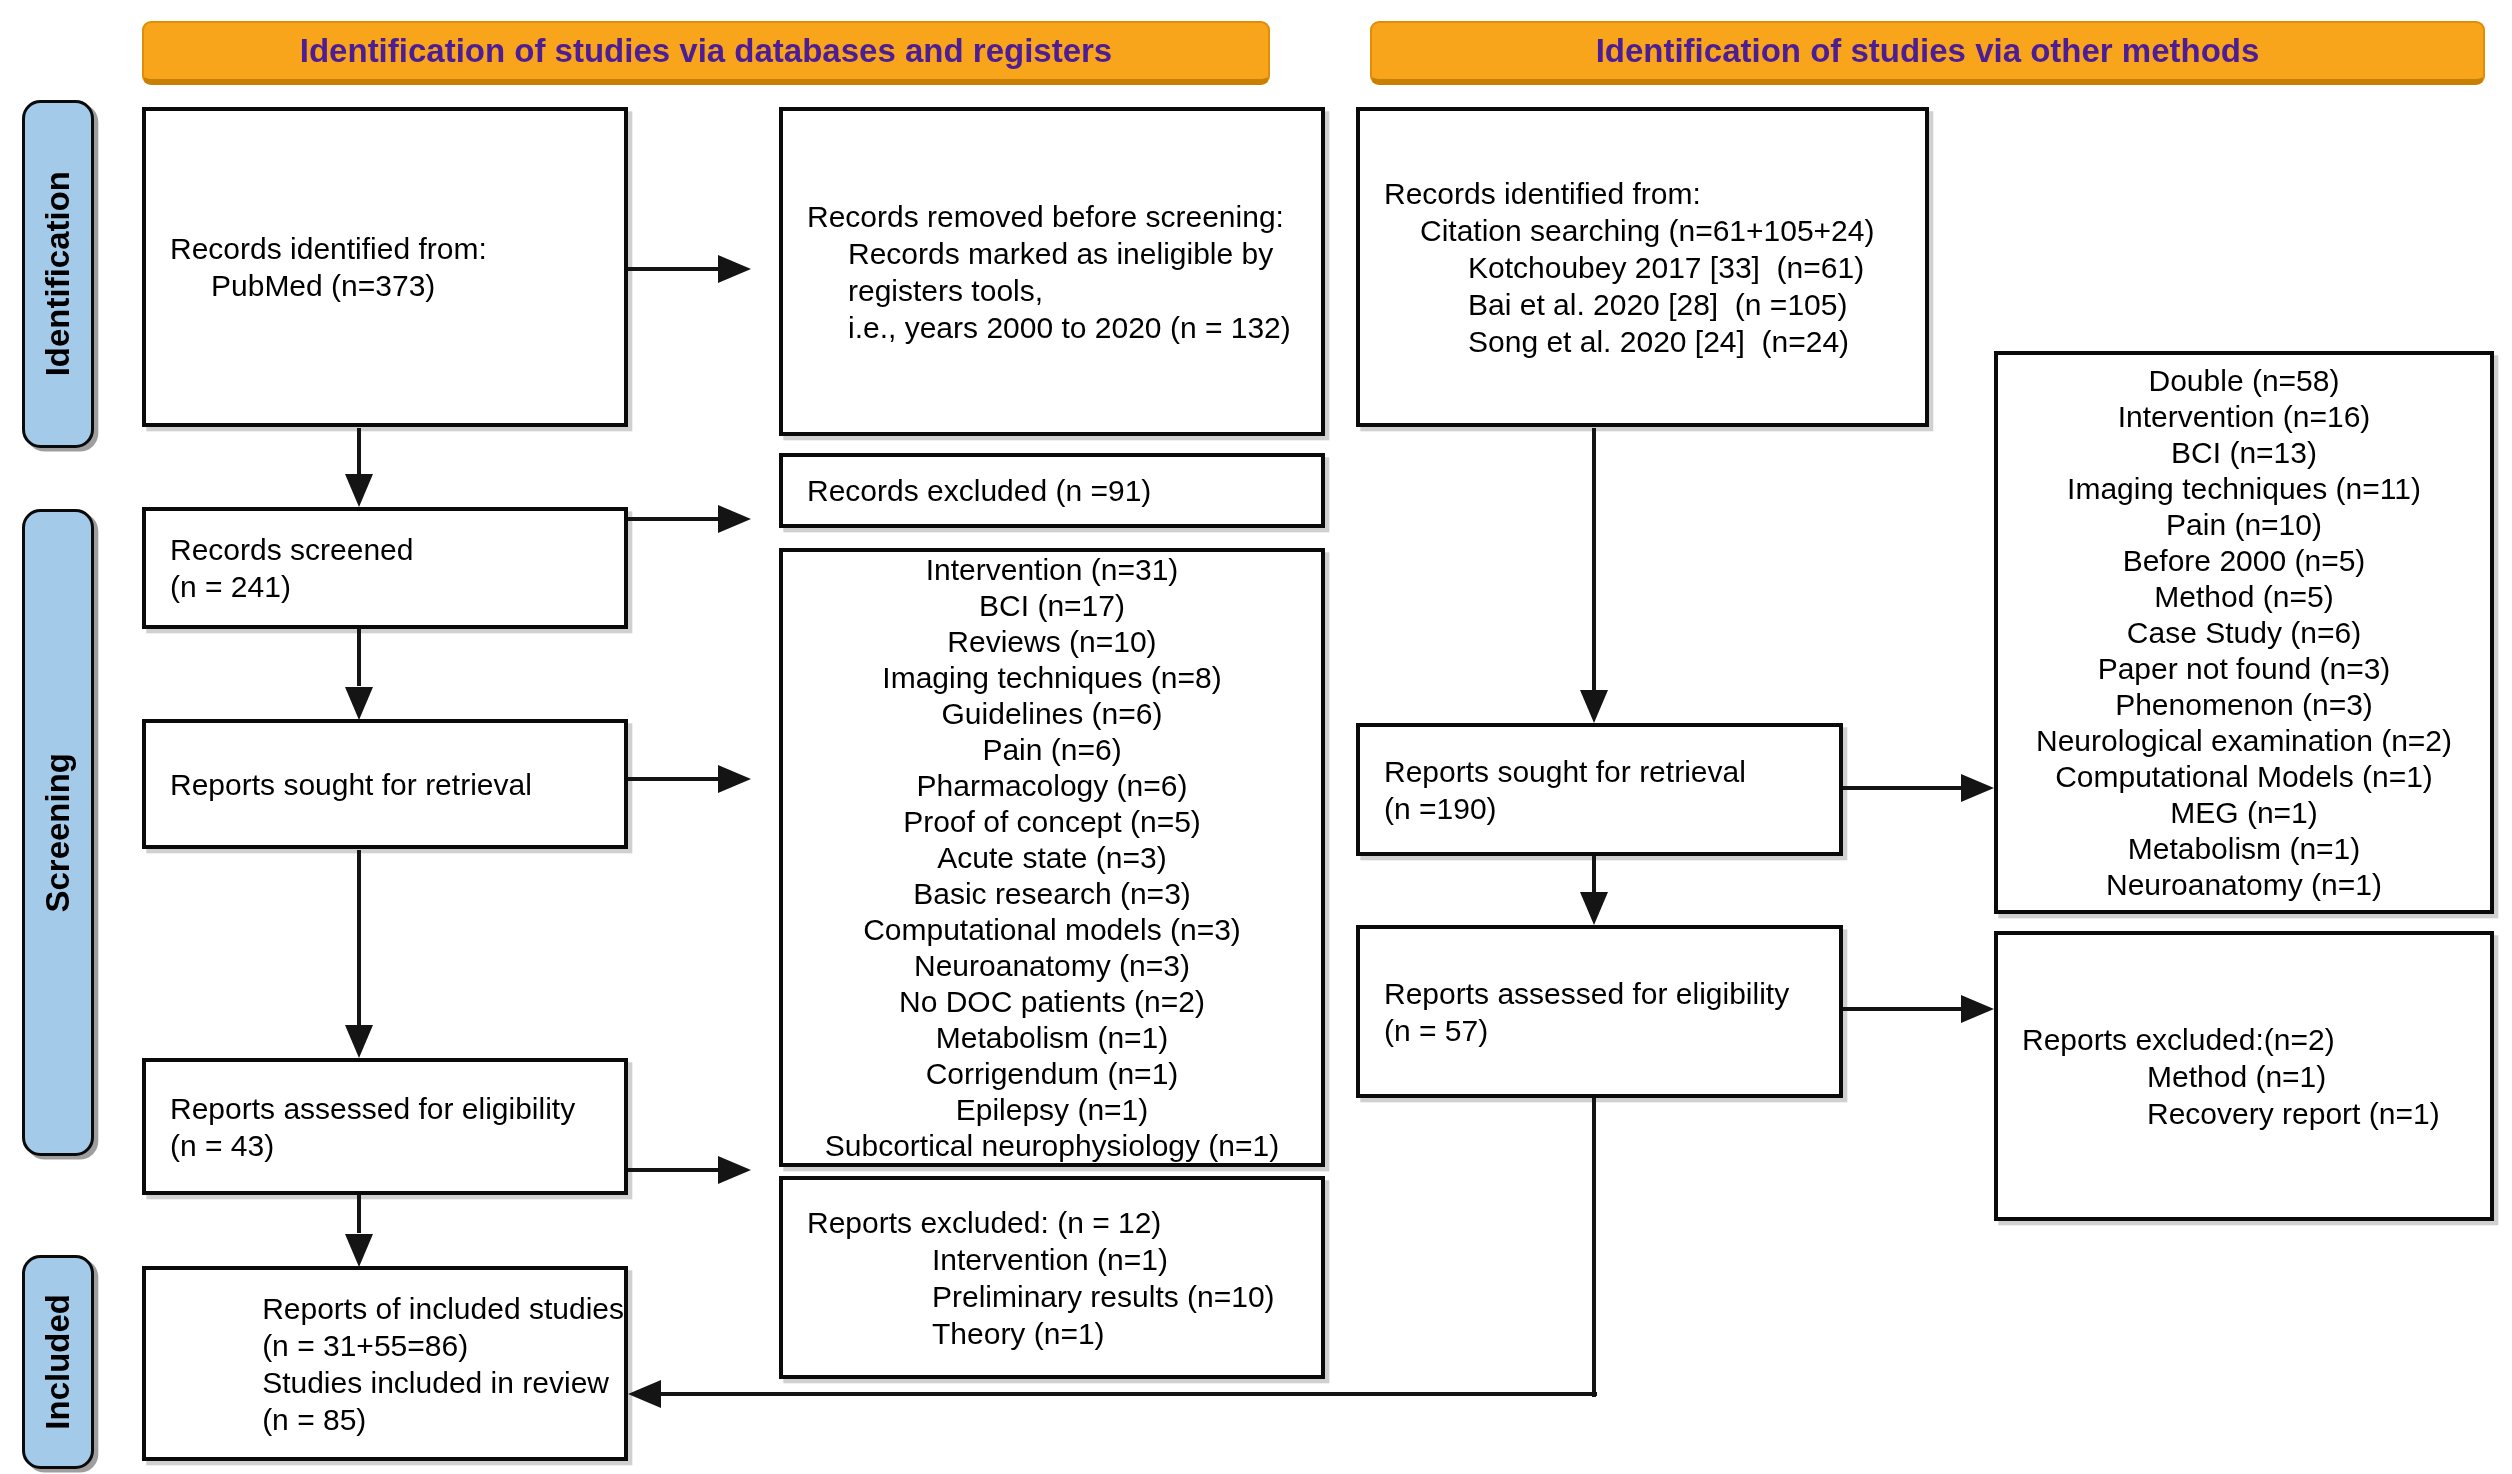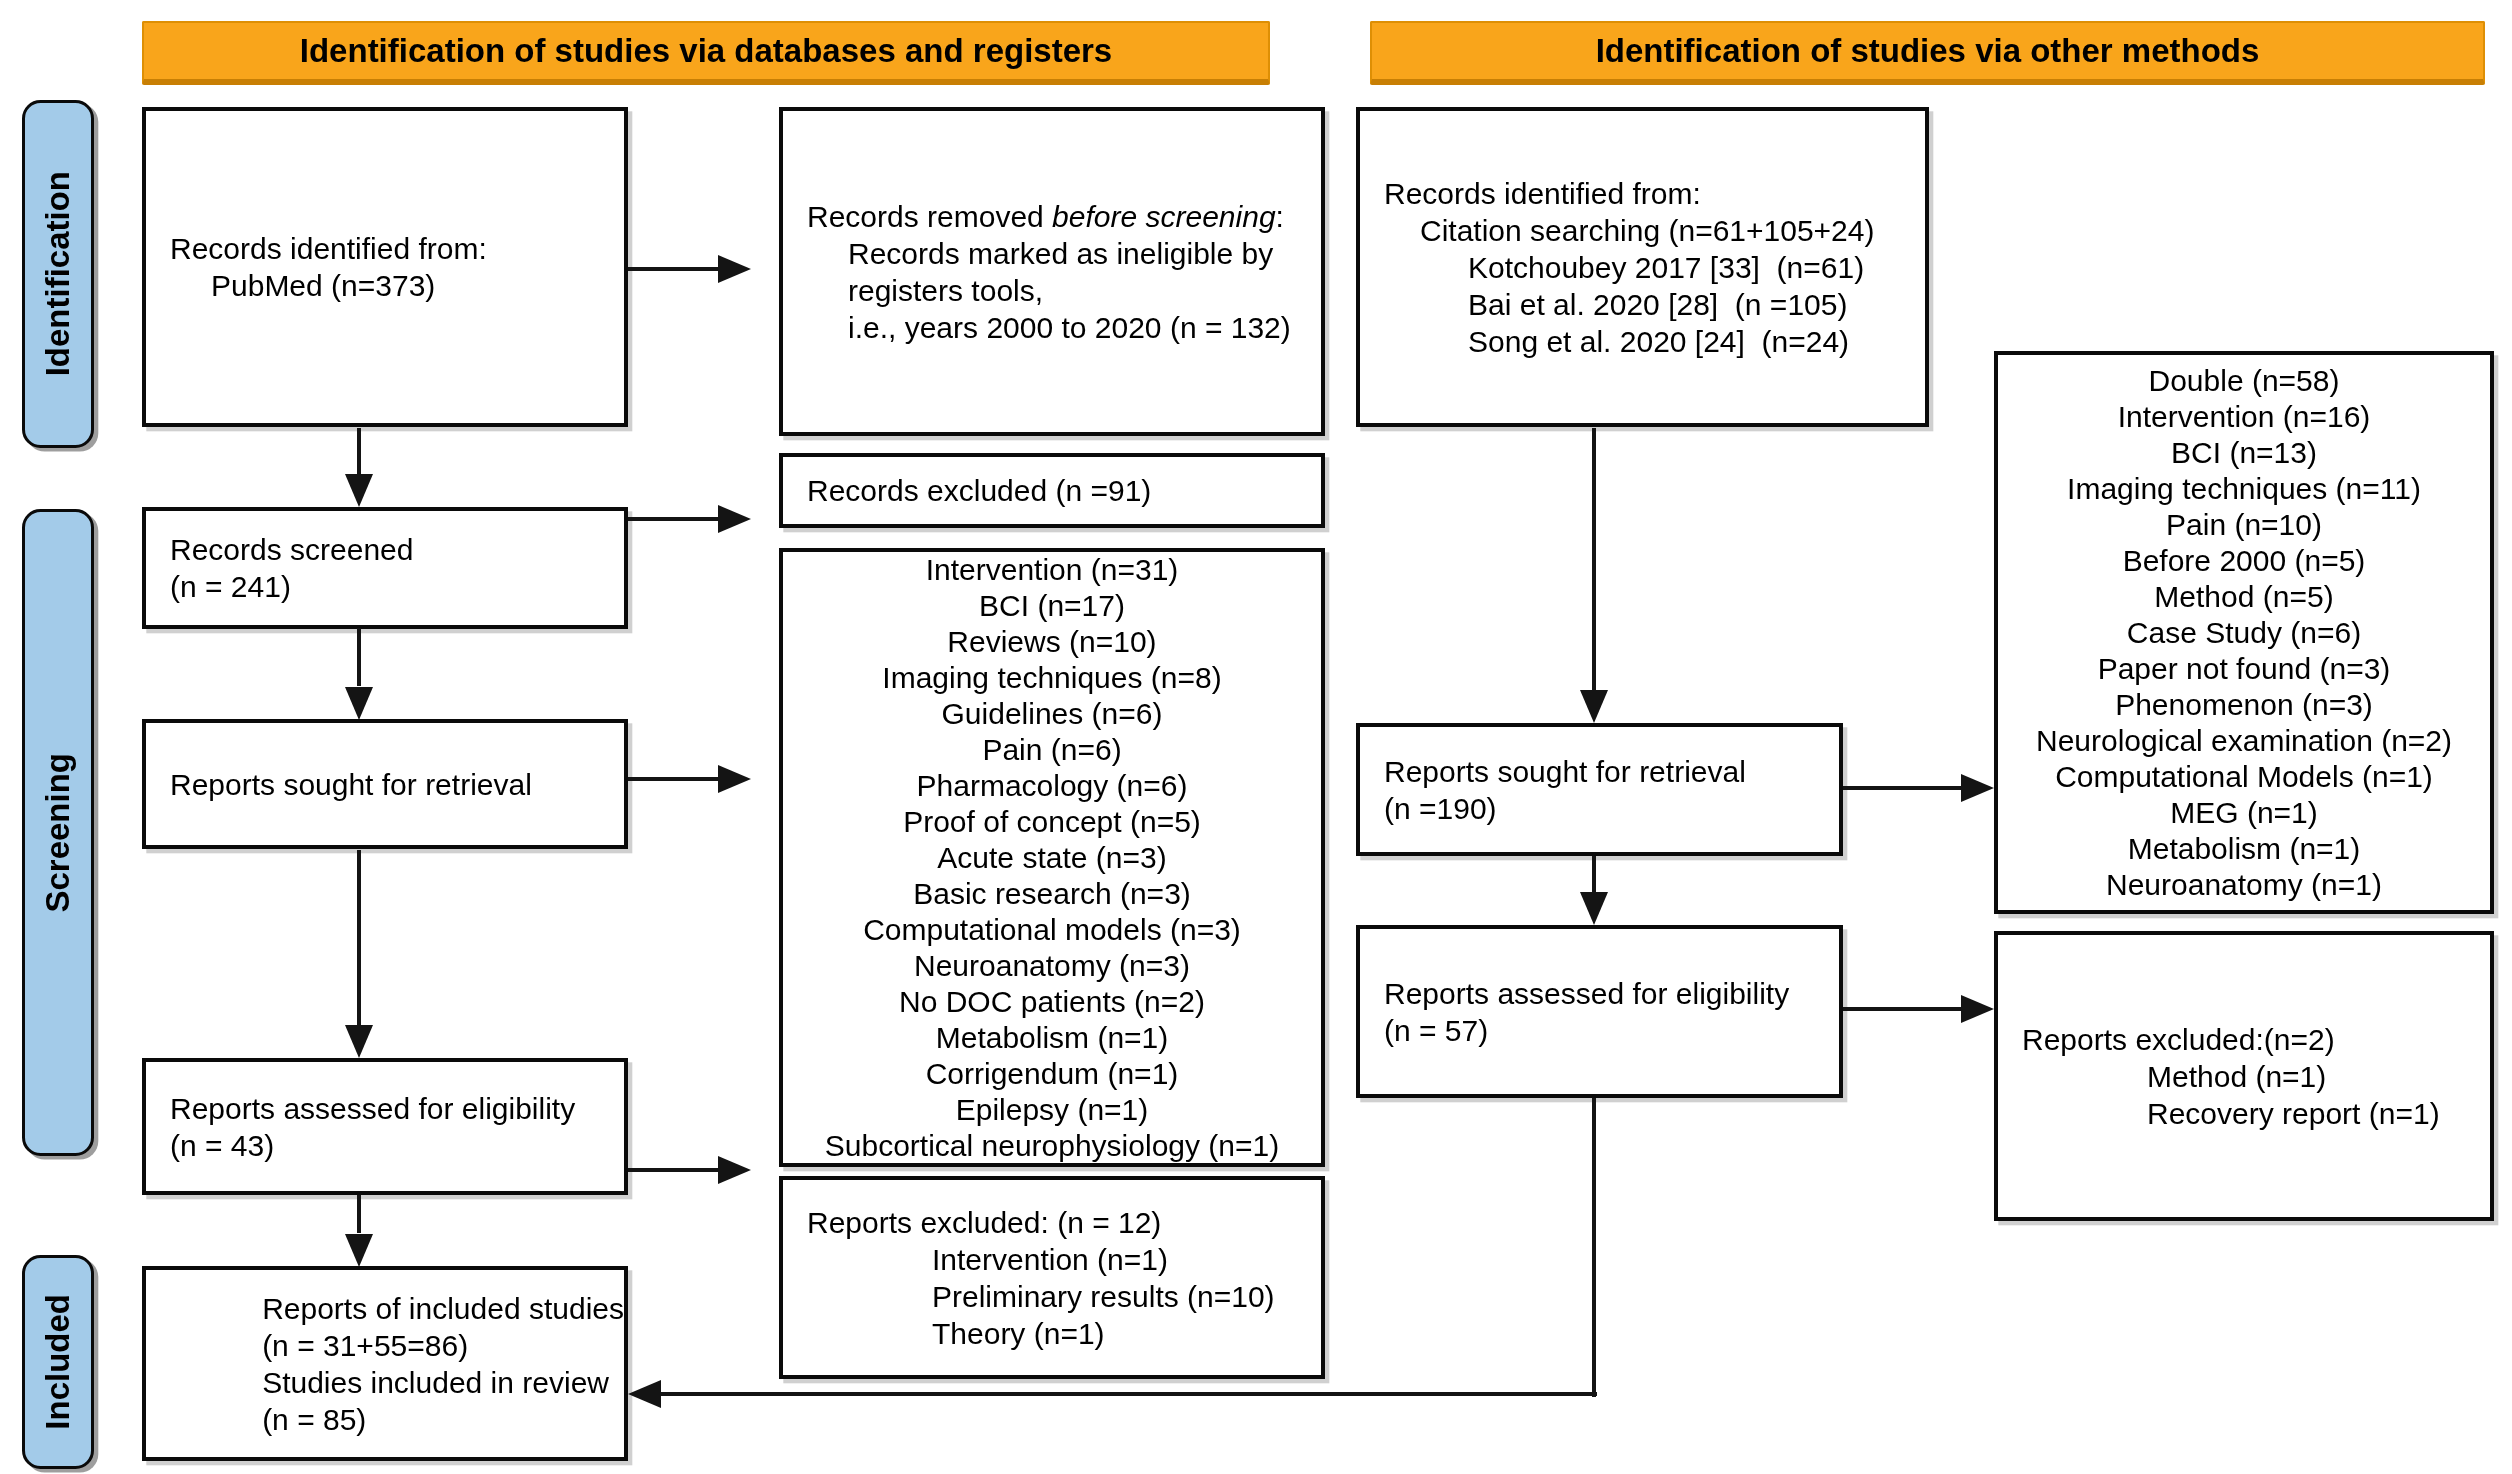--- a/index.html
+++ b/index.html
@@ -1,23 +1,23 @@
 <!DOCTYPE html>
 <html style="font-size:11.4px"><head>
 <meta charset="utf-8">
 <style>
   html,body{margin:0;padding:0;background:#ffffff;}
   body{font-family:"Liberation Sans","DejaVu Sans",sans-serif;color:#000;}
   #canvas{position:relative;width:2512px;height:1475px;background:#ffffff;overflow:hidden;}
 
   
   .banner{position:absolute;height:56px;background:#F9A51B;border:2.1px solid #DE8F05;
-          border-bottom:6.4px solid #C87F04;border-radius:2px;
+          border-bottom:6.4px solid #C87F04;border-radius:9px;
           display:flex;align-items:center;justify-content:center;
-          font-size:33px;font-weight:bold;color:#000000;}
+          font-size:33px;font-weight:bold;color:#4c1d95;}
   #banner-db{left:142px;top:20.6px;width:1124px;}
   #banner-other{left:1370px;top:20.6px;width:1111px;}
 
   
   .stage{position:absolute;left:22px;width:66px;background:#A3CBE9;border:3.6px solid #0a0a0a;
          border-radius:18.5px;box-shadow:4.3px 3.6px 0 rgba(40,40,40,0.45);
          display:flex;align-items:center;justify-content:center;}
   .stage .vtext{writing-mode:vertical-rl;transform:rotate(180deg);
          font-size:33px;font-weight:bold;white-space:pre;}
   #stage-identification{top:100px;height:342px;}
@@ -26,21 +26,21 @@
 
   
   .fbox{position:absolute;background:#ffffff;border:4.3px solid #0a0a0a;
         box-shadow:4.3px 4.3px 0 rgba(120,120,120,0.35);
         display:flex;flex-direction:column;justify-content:center;box-sizing:border-box;}
   .btxt{font-size:30px;line-height:37px;}
   .tline{white-space:pre;padding-left:24px;}
   .lvl-1{padding-left:65px;}
   .lvl-2{padding-left:108px;}
   .center .tline{padding-left:0;text-align:center;}
-  .it{font-style:italic;}
+  .it{}
 
   #b1{left:142px;top:107px;width:486px;height:320px;}
   #b2{left:142px;top:507px;width:486px;height:122px;}
   #b3{left:142px;top:719px;width:486px;height:130px;}
   #b4{left:142px;top:1058px;width:486px;height:137px;}
   #b5{left:142px;top:1266px;width:486px;height:195px;align-items:flex-end;}
   #b6{left:779px;top:107px;width:546px;height:329px;}
   #b7{left:779px;top:453px;width:546px;height:75px;}
   #b8{left:779px;top:548px;width:546px;height:619px;}
   #b9{left:779px;top:1176px;width:546px;height:203px;}

